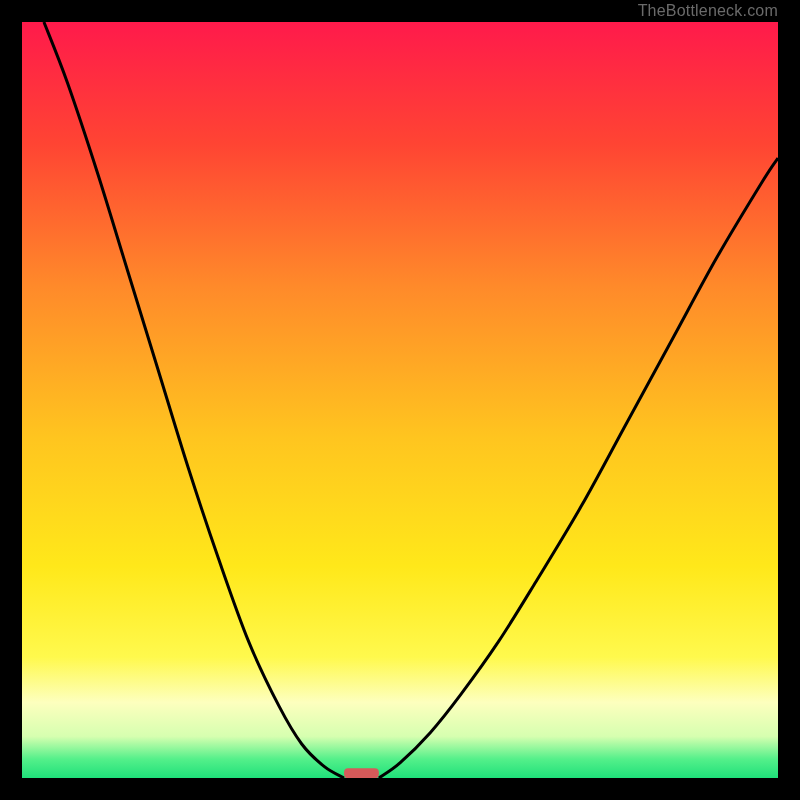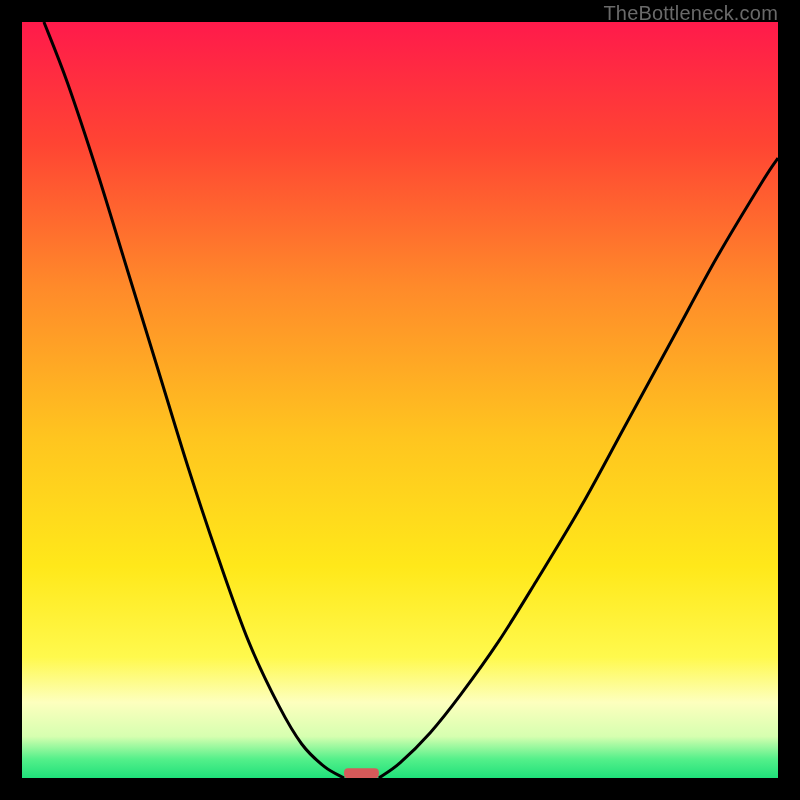--- a/index.html
+++ b/index.html
@@ -24,21 +24,21 @@
     left: 0;
     top: 0;
     width: 756px;
     height: 756px;
   }
   .watermark {
     position: absolute;
     top: 2px;
     right: 22px;
     color: #6a6a6a;
-    font-size: 20px;
+    font-size: 16px;
     font-weight: 500;
     letter-spacing: 0.2px;
   }
 </style>
 </head>
 <body>
 
 <div class="frame">
   <svg class="plot" viewBox="0 0 756 756" preserveAspectRatio="none">
     <defs>

